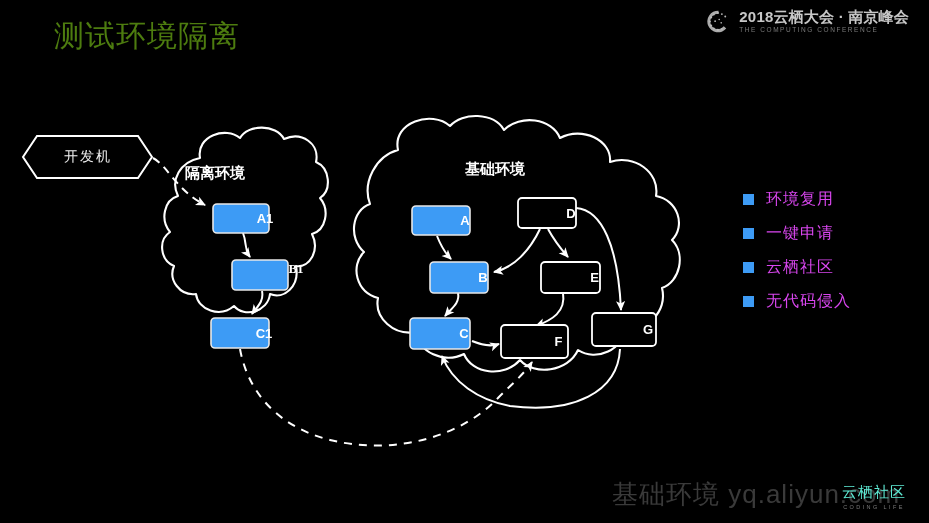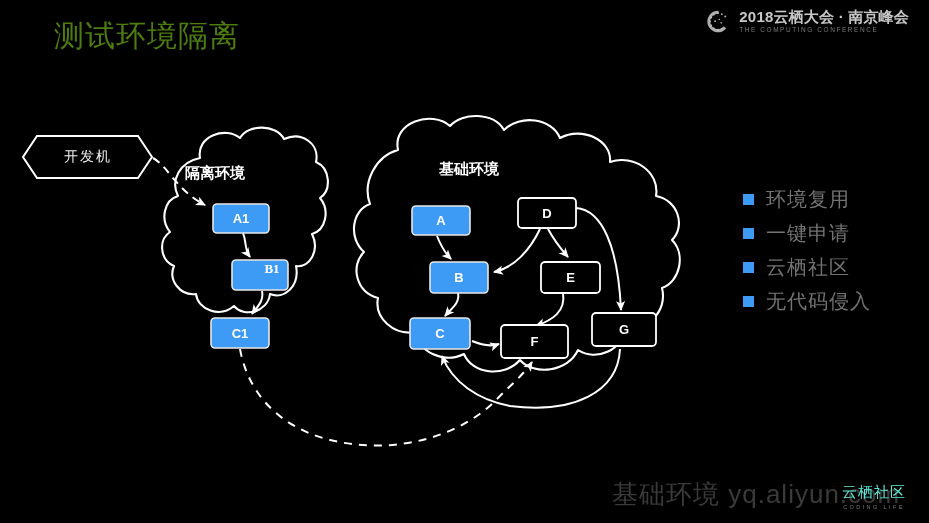--- a/index.html
+++ b/index.html
@@ -76,20 +76,21 @@
   .node-label {
     position: absolute;
     display: flex;
     align-items: center;
     justify-content: center;
     font-size: 13px;
     font-weight: bold;
     color: #ffffff;
     pointer-events: none;
     white-space: nowrap;
+    margin-left: 24px;
   }
   .cloud-title {
     position: absolute;
     font-size: 15px;
     font-weight: bold;
     color: #ffffff;
     white-space: nowrap;
   }
   .dev-label {
     position: absolute;
@@ -114,22 +115,22 @@
     gap: 12px;
     height: 23px;
   }
   .bullet-marker {
     width: 11px;
     height: 11px;
     flex: 0 0 11px;
     background: #3d9bf5;
   }
   .bullet-text {
-    font-size: 20px;
-    color: #737373;
+    font-size: 16px;
+    color: #d946ef;
     letter-spacing: 1px;
     white-space: nowrap;
   }
 
   
   #watermark-url {
     position: absolute;
     left: 612px;
     top: 477px;
     font-size: 26px;
@@ -269,21 +270,21 @@
     <rect x="410" y="318" width="60" height="31" rx="4" fill="#3d9bf5" stroke="#e8e8e8" stroke-width="1.6"></rect>
     <rect x="518" y="198" width="58" height="30" rx="4" fill="#000000" stroke="#ffffff" stroke-width="1.8"></rect>
     <rect x="541" y="262" width="59" height="31" rx="4" fill="#000000" stroke="#ffffff" stroke-width="1.8"></rect>
     <rect x="501" y="325" width="67" height="33" rx="4" fill="#000000" stroke="#ffffff" stroke-width="1.8"></rect>
     <rect x="592" y="313" width="64" height="33" rx="4" fill="#000000" stroke="#ffffff" stroke-width="1.8"></rect>
   </svg>
 
   <div class="dev-label" style="left:23px; top:148px; width:130px; text-align:center;">开发机</div>
 
   <div class="cloud-title" style="left:185px; top:164px; width:112px;">隔离环境</div>
-  <div class="cloud-title" style="left:439px; top:160px; width:120px;">基础环境</div>
+  <div class="cloud-title" style="left:465px; top:160px; width:120px;">基础环境</div>
 
   <div class="node-label" style="left:213px; top:204px; width:56px;  height:29px;">A1</div>
   <div class="node-label" style="left:244px; top:260px; width:56px;  height:18px;font-family:Liberation Serif, serif;">B1</div>
   <div class="node-label" style="left:211px; top:318px; width:58px;  height:30px;">C1</div>
   <div class="node-label" style="left:412px; top:206px; width:58px;  height:29px;">A</div>
   <div class="node-label" style="left:430px; top:262px; width:58px;  height:31px;">B</div>
   <div class="node-label" style="left:410px; top:318px; width:60px;  height:31px;">C</div>
   <div class="node-label" style="left:518px; top:198px; width:58px;  height:30px;">D</div>
   <div class="node-label" style="left:541px; top:262px; width:59px;  height:31px;">E</div>
   <div class="node-label" style="left:501px; top:325px; width:67px;  height:33px;">F</div>

